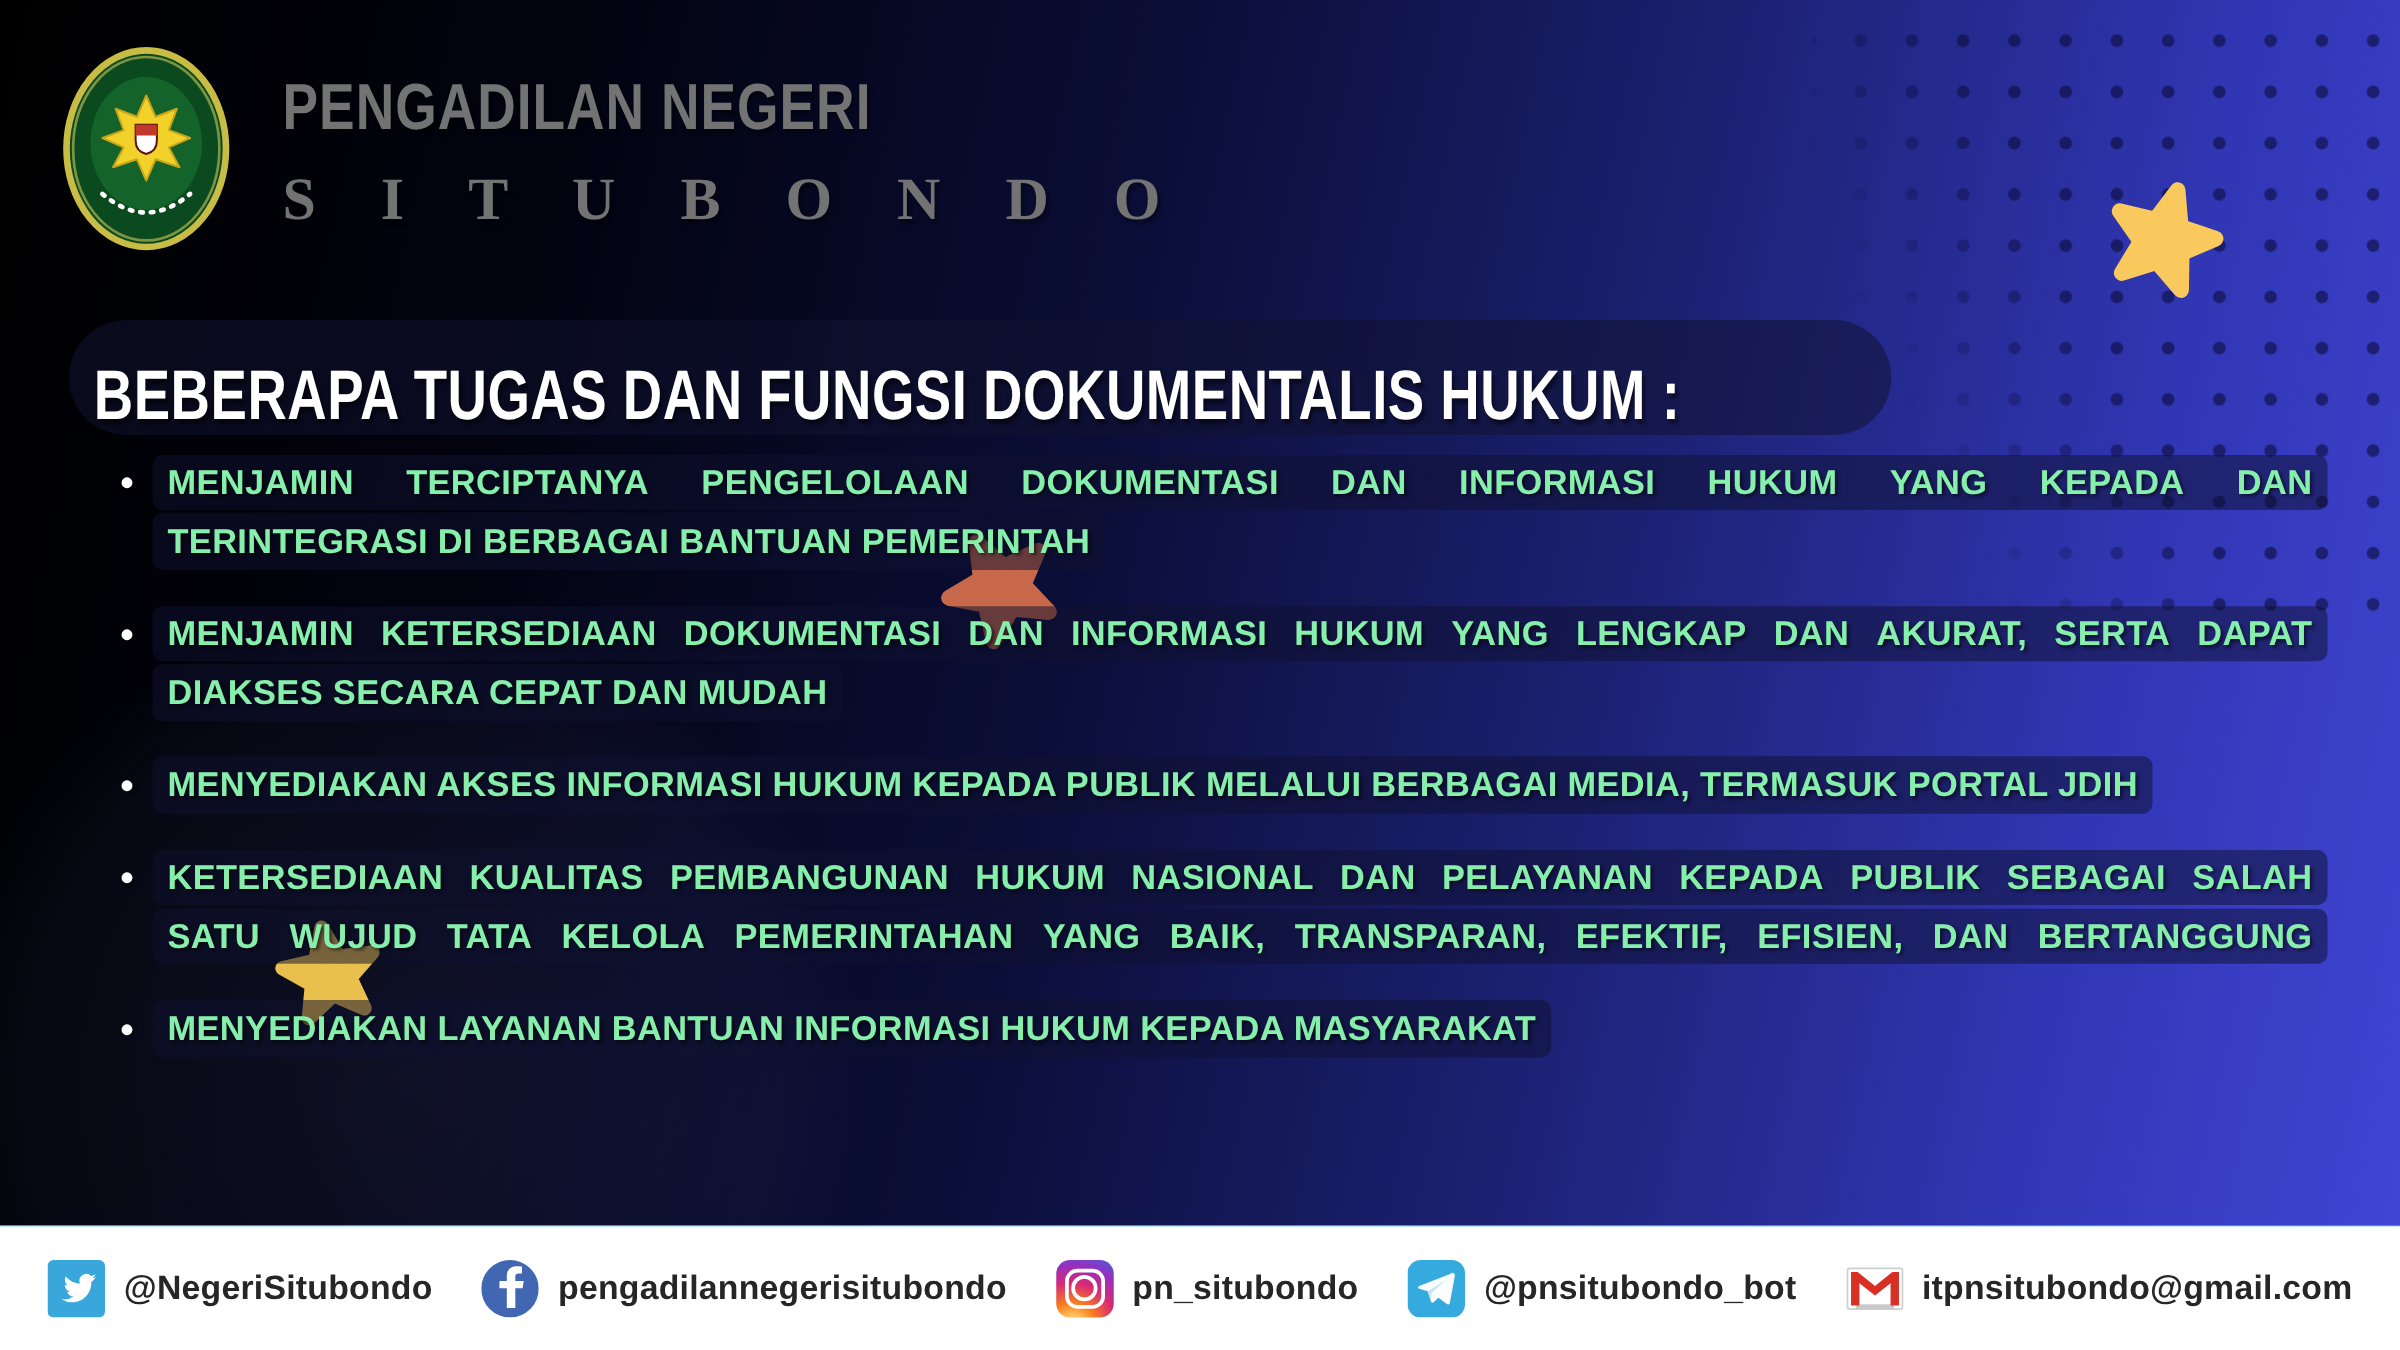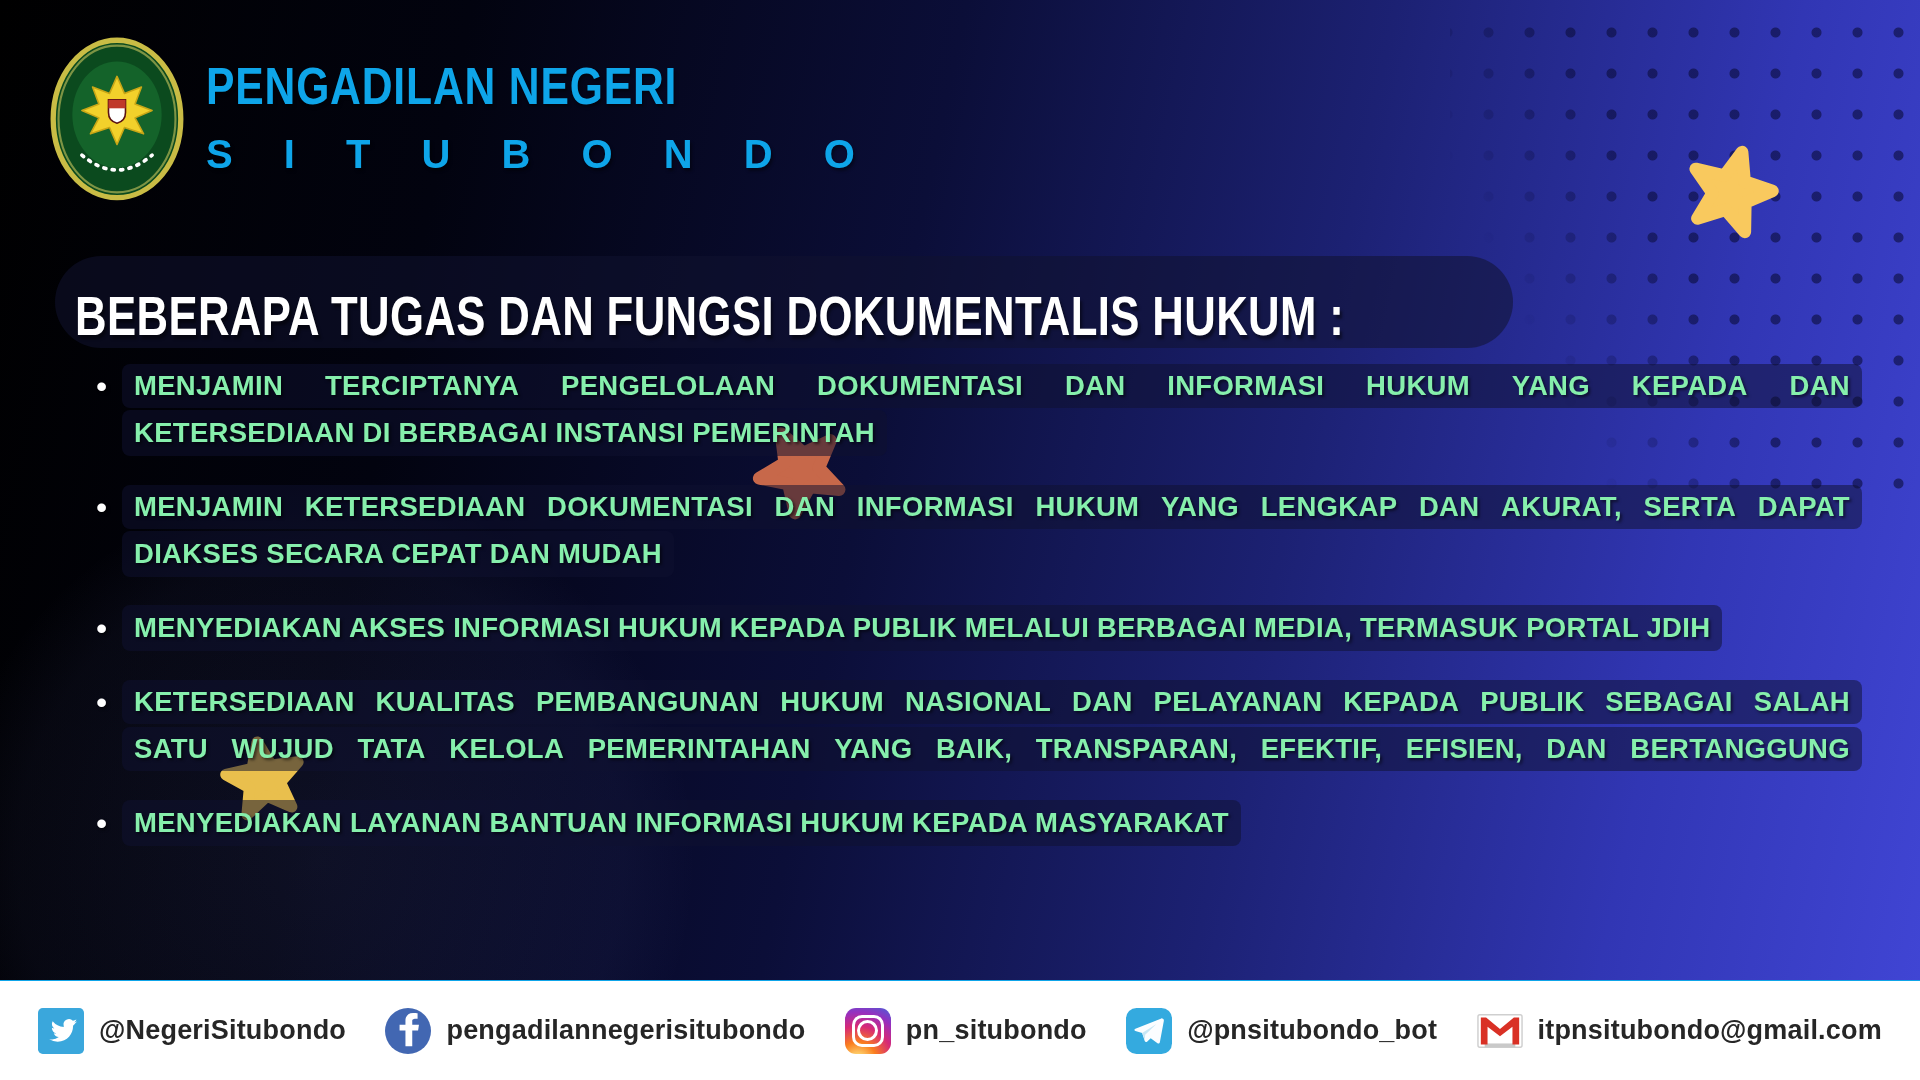--- a/index.html
+++ b/index.html
@@ -17,25 +17,25 @@
       mask-image:linear-gradient(245deg,#000 52%,transparent 78%);}
   
   .star{position:absolute;z-index:2;}
   .star svg{display:block;width:100%;height:100%;}
   .star-topright{left:1678px;top:140px;width:105px;height:105px;transform:rotate(16deg);}
   .star-middle{left:748px;top:418px;width:106px;height:106px;transform:rotate(-28deg);}
   .star-bottom{left:216px;top:732px;width:96px;height:96px;transform:rotate(-10deg);}
   
   .brand{position:absolute;left:50px;top:36px;z-index:4;display:flex;align-items:flex-start;}
   .emblem{width:134px;height:166px;}
-  .org{margin-left:22px;color:#0ea5e9;}
+  .org{margin-left:42px;color:#737373;}
   .org-line1{font-size:52px;font-weight:bold;letter-spacing:1px;transform:scaleX(.82);transform-origin:left center;
              margin-top:20px;white-space:nowrap;text-shadow:2px 3px 3px rgba(0,0,0,.4);}
-  .org-line2{font-size:40px;font-weight:bold;letter-spacing:20px;margin-top:16px;white-space:nowrap;
-             text-shadow:2px 3px 3px rgba(0,0,0,.4);}
+  .org-line2{font-size:48px;font-weight:bold;letter-spacing:20px;margin-top:16px;white-space:nowrap;
+             text-shadow:2px 3px 3px rgba(0,0,0,.4);font-family:Liberation Serif, serif;}
   
   .heading-band{position:absolute;left:55px;top:256px;width:1458px;height:92px;border-radius:46px;
       background:rgba(16,18,48,.55);z-index:3;display:flex;align-items:flex-end;padding-left:20px;box-sizing:border-box;}
   .heading-text{color:#fff;font-size:56px;font-weight:bold;white-space:nowrap;letter-spacing:.5px;
       transform:scaleX(.78);transform-origin:left center;text-shadow:3px 4px 3px rgba(0,0,0,.45);}
   
   .bullets{position:absolute;left:96px;top:364px;width:1766px;z-index:3;list-style:none;margin:0;padding:0;}
   .bullet-item{display:flex;margin-bottom:27px;}
   .marker{width:26px;color:#fff;font-size:32px;line-height:44px;flex:none;text-shadow:2px 2px 3px rgba(0,0,0,.5);}
   .lines{flex:1;min-width:0;}
@@ -114,21 +114,21 @@
             <span>TERCIPTANYA</span>
             <span>PENGELOLAAN</span>
             <span>DOKUMENTASI</span>
             <span>DAN</span>
             <span>INFORMASI</span>
             <span>HUKUM</span>
             <span>YANG</span>
             <span>KEPADA</span>
             <span>DAN</span>
           </div>
-          <div class="line last"><span class="hl">KETERSEDIAAN DI BERBAGAI INSTANSI PEMERINTAH</span></div>
+          <div class="line last"><span class="hl">TERINTEGRASI DI BERBAGAI BANTUAN PEMERINTAH</span></div>
         </div>
       </li>
       <li class="bullet-item">
         <span class="marker">•</span>
         <div class="lines">
           <div class="line justify">
             <span>MENJAMIN</span>
             <span>KETERSEDIAAN</span>
             <span>DOKUMENTASI</span>
             <span>DAN</span>

